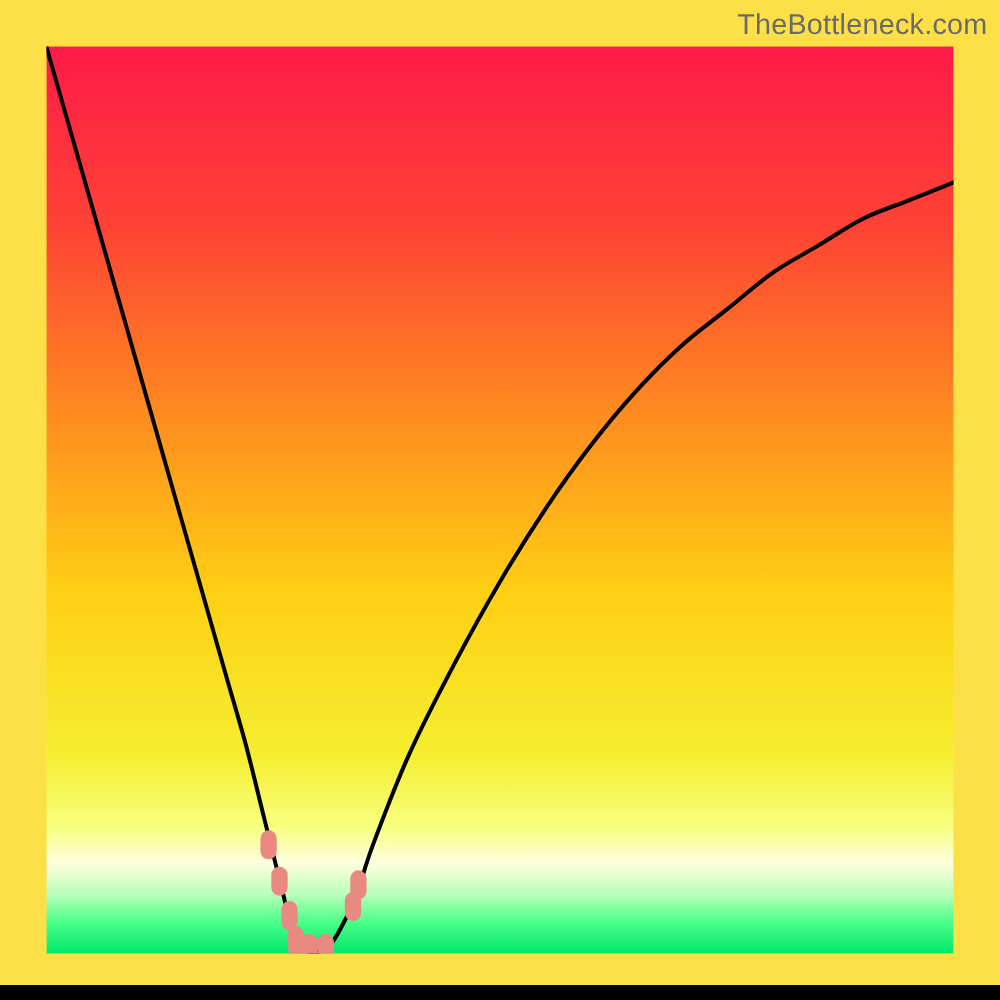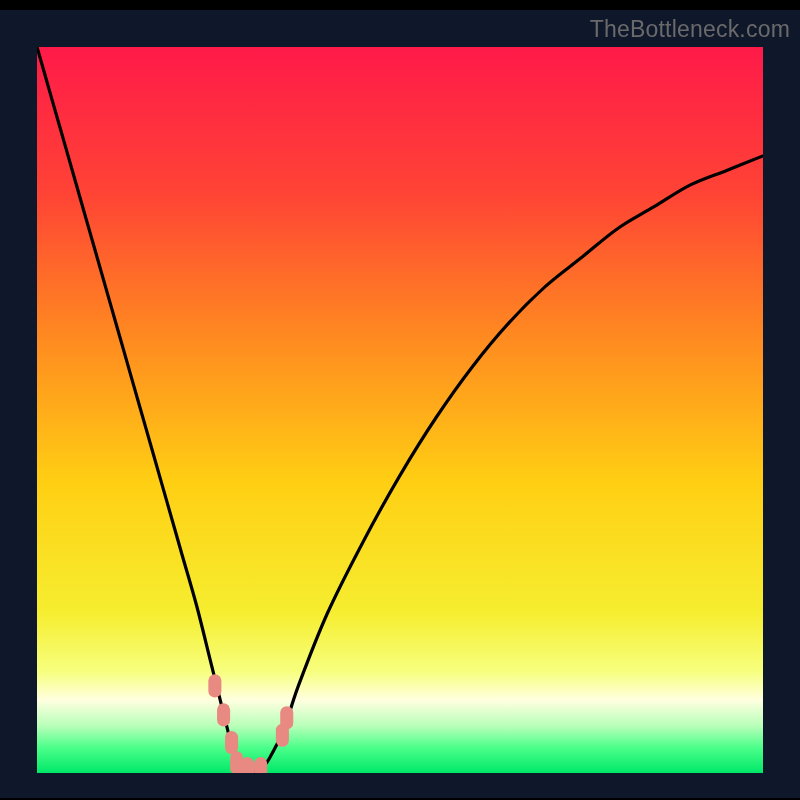--- a/index.html
+++ b/index.html
@@ -1,21 +1,21 @@
 <!DOCTYPE html>
 <html><head>
 <meta charset="utf-8">
 <style>
   * { margin: 0; padding: 0; box-sizing: border-box; }
   html, body { width: 800px; height: 800px; overflow: hidden; background: #000; }
   .frame {
     position: absolute;
-    top: 10px; left: 0;
+    top: 0; left: 0;
     width: 800px; height: 788px;
-    background: #0f172a;
+    background: #fde047;
   }
   .plot-area {
     position: absolute;
     top: 37px;
     left: 37px;
     width: 726px;
     height: 726px;
     overflow: hidden;
   }
   .gradient {

